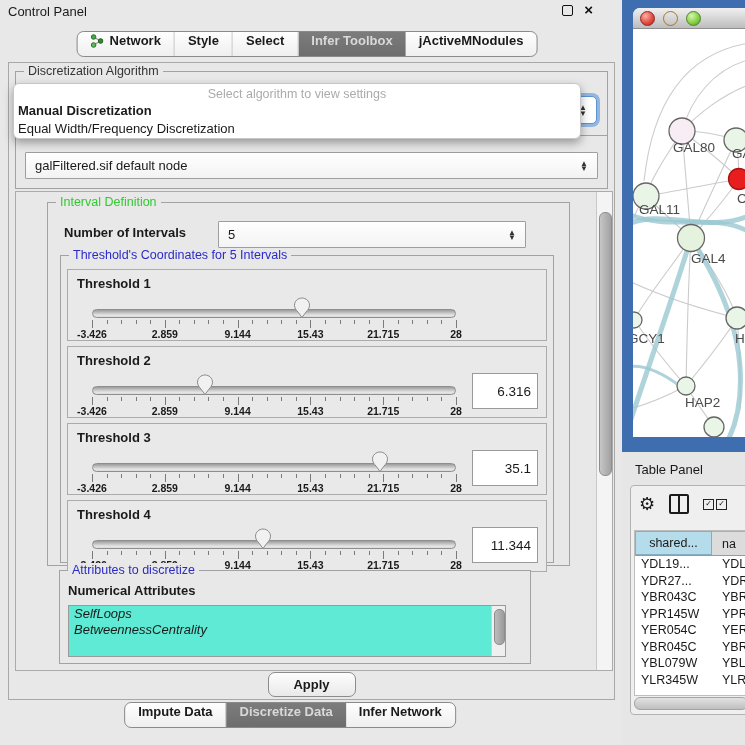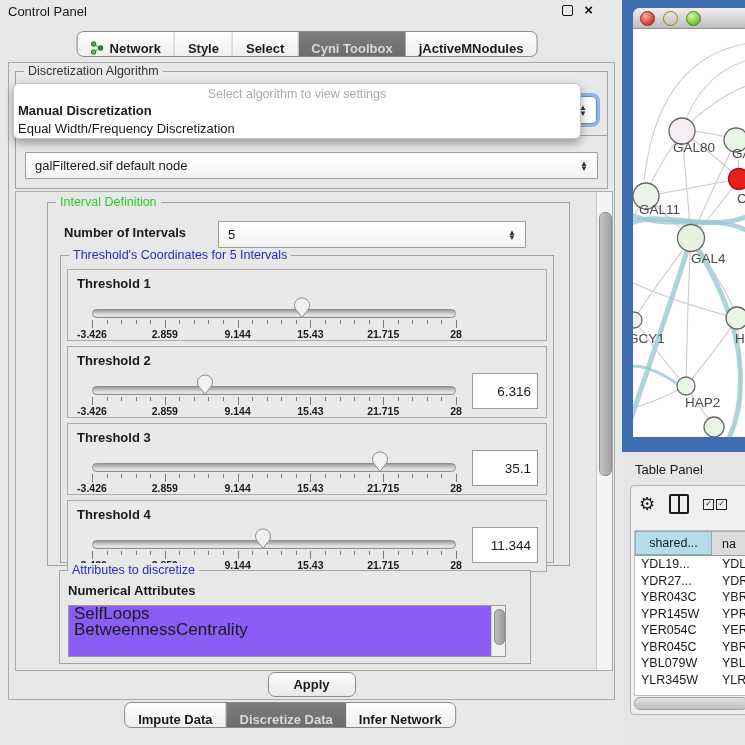--- a/index.html
+++ b/index.html
@@ -12,21 +12,21 @@
   .titlebar .t{font-size:13px;margin-left:8px;}
   .tb-icons{position:absolute;right:28px;top:4px;display:flex;align-items:center;gap:11px;}
   .float-box{width:9px;height:9px;border:1.6px solid #111;border-radius:2px;}
   .close-x{font-size:15px;font-weight:700;line-height:12px;color:#111;}
 
   .tabstrip{position:absolute;display:flex;height:24px;align-items:stretch;
             background:linear-gradient(#FEFEFE,#EFEFEF);border:1px solid #8A8A8A;border-radius:7px;
             overflow:hidden;font-size:13px;font-weight:600;}
   .tabstrip.top{top:31px;left:307px;transform:translateX(-50%);}
   .tabstrip.bottom{top:702px;left:290px;transform:translateX(-50%);}
-  .tab{display:flex;align-items:center;gap:6px;padding:16px 13px;color:#1A1A1A;white-space:nowrap;}
+  .tab{display:flex;align-items:flex-end;gap:6px;padding:16px 13px;color:#1A1A1A;white-space:nowrap;}
   .tab + .tab{border-left:1px solid #C9C9C9;}
   .tab.selected{background:linear-gradient(#7C7C7C,#686868);color:#D9D9D9;}
   .tab.selected + .tab{border-left:none;}
 
   .main-panel{position:absolute;left:8px;top:62px;width:605px;height:636px;
               border:1px solid #A8A8A8;background:#E8E8E8;}
 
   .groupbox{position:absolute;border:1px solid #A2A2A2;background:#E8E8E8;}
   .legend{position:absolute;top:-8px;left:8px;background:#E8E8E8;padding:0 4px;
           font-size:12.5px;color:#333;white-space:nowrap;}
@@ -74,22 +74,22 @@
   .ticks{position:absolute;left:0;right:0;top:50px;height:9px;}
   .tick{position:absolute;top:0;width:1px;height:4px;background:#7A7A7A;}
   .tick.major{height:8px;}
   .tick-labels{position:absolute;left:0;right:0;top:58px;height:12px;font-size:10.5px;font-weight:700;color:#1A1A1A;}
   .tick-labels span{position:absolute;transform:translateX(-50%);white-space:nowrap;}
   .value-box{position:absolute;right:8px;top:26px;width:58px;height:34px;background:#FFF;border:1px solid #9A9A9A;
              display:flex;align-items:center;justify-content:flex-end;padding-right:6px;font-size:13.5px;}
 
   .attr-group{left:43px;top:378px;width:470px;height:92px;}
   .attr-header{position:absolute;left:8px;top:12px;font-size:13px;font-weight:700;}
-  .attr-list{position:absolute;left:8px;top:34px;width:436px;height:50px;background:#8b5cf6;border:1px solid #9A9A9A;
-             overflow:hidden;font-size:17px;}
+  .attr-list{position:absolute;left:8px;top:34px;width:436px;height:50px;background:#5eead4;border:1px solid #9A9A9A;
+             overflow:hidden;font-size:13px;font-style:italic;}
   .attr-list .item{height:16px;line-height:16px;padding-left:5px;}
   .attr-vsb{position:absolute;right:0;top:0;width:13px;height:100%;background:#EFEFEF;border-left:1px solid #CFCFCF;}
   .attr-vsb .thumb{position:absolute;left:1.5px;top:3px;width:9px;height:34px;border-radius:5px;
                    background:linear-gradient(90deg,#BDBDBD,#9B9B9B);border:1px solid #8D8D8D;}
 
   .apply-row{position:absolute;left:0;right:0;top:606px;height:30px;display:flex;justify-content:center;align-items:center;}
   .apply-btn{min-width:62px;height:23px;border:1px solid #8C8C8C;border-radius:7px;font-size:13px;font-weight:600;
              background:linear-gradient(#FDFDFD,#E9E9E9);display:flex;align-items:center;justify-content:center;padding:0 12px;}
 
   
@@ -151,21 +151,21 @@
         </svg>
         <span>Network</span>
       </div>
       <div class="tab">
           <span>Style</span>
         </div>
       <div class="tab">
           <span>Select</span>
         </div>
       <div class="tab selected">
-          <span>Cyni Toolbox</span>
+          <span>Infer Toolbox</span>
         </div>
       <div class="tab">
           <span>jActiveMNodules</span>
         </div>
     </div>
 
     <div class="main-panel">
 
       <div class="groupbox algo-group">
         <span class="legend">Discretization Algorithm</span>

